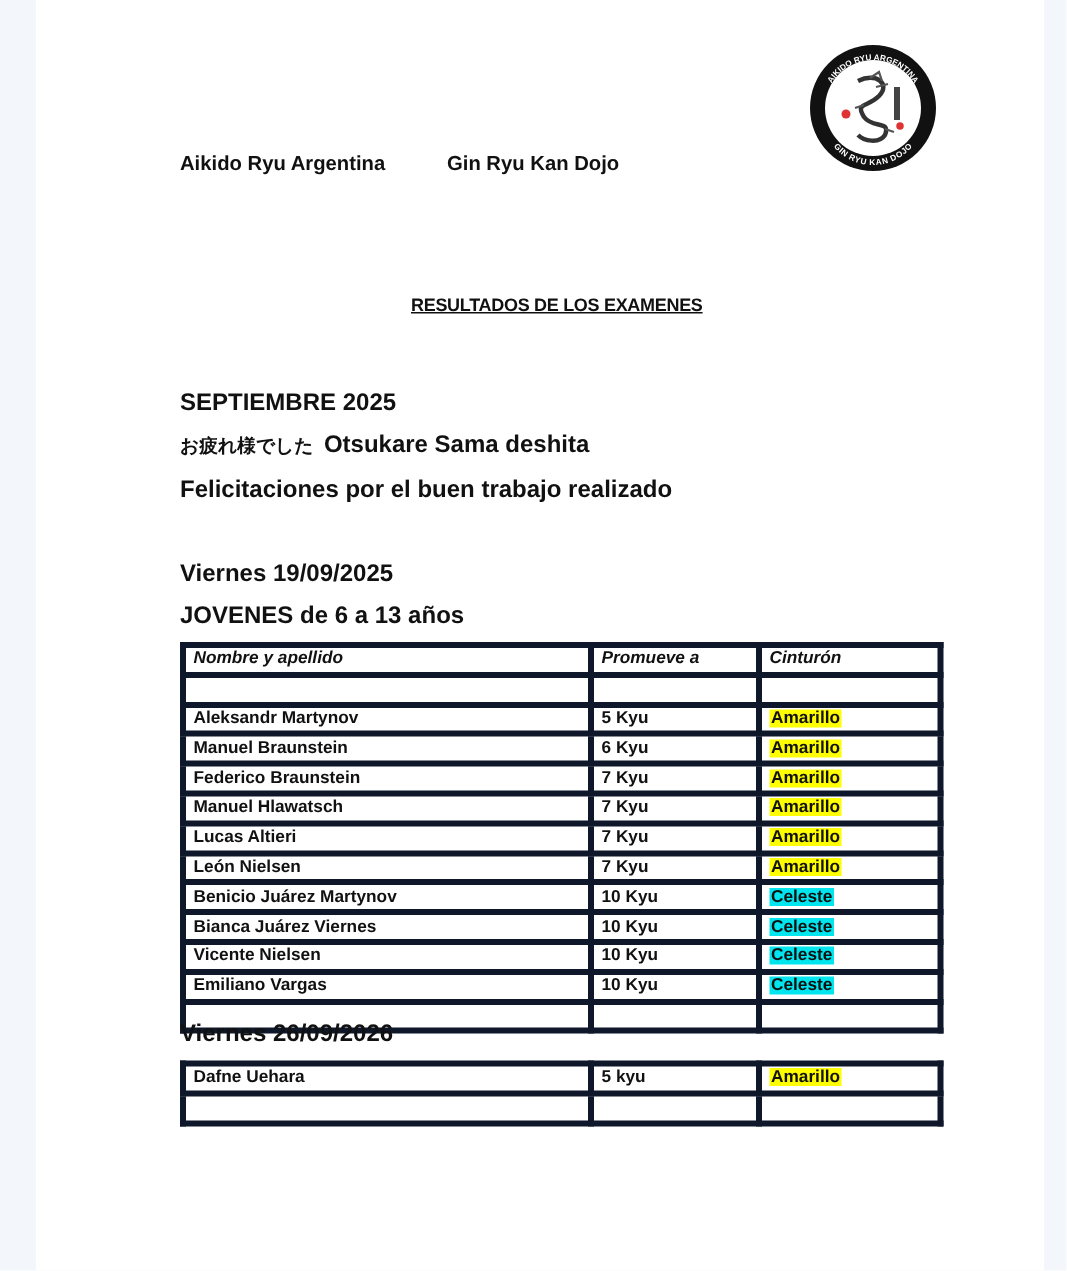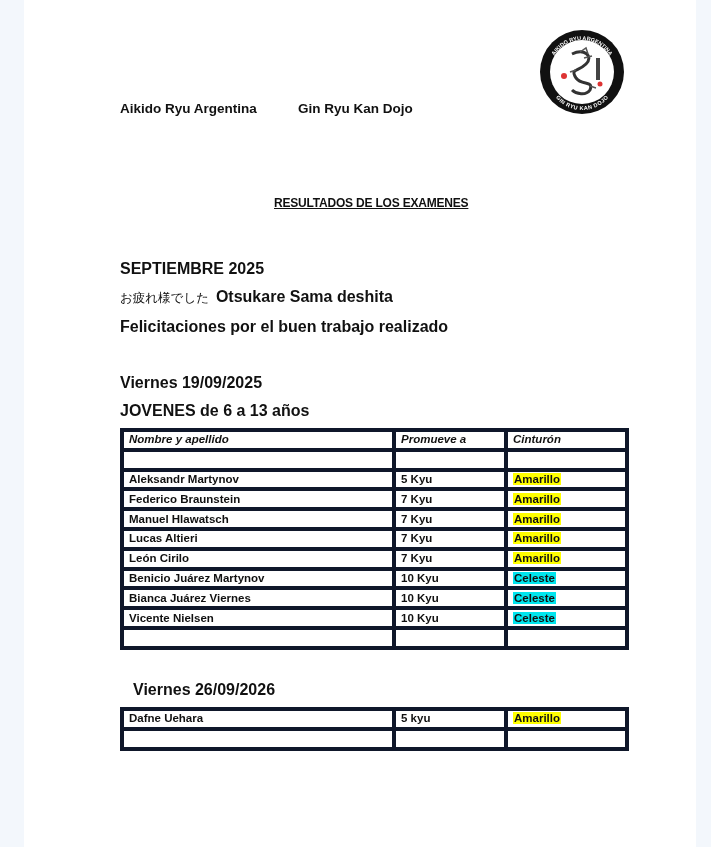--- a/index.html
+++ b/index.html
@@ -68,21 +68,21 @@
     </svg>
   </div>
 
   <div class="abs bold t13" style="left:96px; top:101px;">Aikido Ryu Argentina</div>
   <div class="abs bold t13" style="left:274px; top:101px;">Gin Ryu Kan Dojo</div>
 
   <div class="abs title-u" style="left:234px; top:196px;margin-left:16px;">RESULTADOS DE LOS EXAMENES</div>
 
   <div class="abs bold t12" style="left:96px; top:260px;">SEPTIEMBRE 2025</div>
   <div class="abs" style="left:96px; top:288px; font-size:12.5px;">
-    <span style="font-family:'DejaVu Sans', sans-serif;">お疲れ様でした</span>&nbsp;
+    <span style="font-family:'DejaVu Sans', sans-serif;font-weight:bold;">お疲れ様でした</span>&nbsp;
     <span class="bold t12">Otsukare Sama deshita</span>
   </div>
   <div class="abs bold t12" style="left:96px; top:318px;">Felicitaciones por el buen trabajo realizado</div>
 
   <div class="abs bold t12" style="left:96px; top:374px;">Viernes 19/09/2025</div>
   <div class="abs bold t12" style="left:96px; top:402px;">JOVENES de 6 a 13 años</div>
 
   <table class="res" style="left:96px; top:428px; width:505px;">
     <colgroup>
         <col style="width:272px">
@@ -100,63 +100,73 @@
           <td></td>
           <td></td>
         </tr>
 
     <tr>
       <td>Aleksandr Martynov</td>
       <td>5 Kyu</td>
       <td><span class="hl-yellow">Amarillo</span></td>
     </tr>
     <tr>
+      <td>Manuel Braunstein</td>
+      <td>6 Kyu</td>
+      <td><span class="hl-yellow">Amarillo</span></td>
+    </tr>
+    <tr>
       <td>Federico Braunstein</td>
       <td>7 Kyu</td>
       <td><span class="hl-yellow">Amarillo</span></td>
     </tr>
     <tr>
       <td>Manuel Hlawatsch</td>
       <td>7 Kyu</td>
       <td><span class="hl-yellow">Amarillo</span></td>
     </tr>
     <tr>
       <td>Lucas Altieri</td>
       <td>7 Kyu</td>
       <td><span class="hl-yellow">Amarillo</span></td>
     </tr>
     <tr>
-      <td>León Cirilo</td>
+      <td>León Nielsen</td>
       <td>7 Kyu</td>
       <td><span class="hl-yellow">Amarillo</span></td>
     </tr>
     <tr>
       <td>Benicio Juárez Martynov</td>
       <td>10 Kyu</td>
       <td><span class="hl-cyan">Celeste</span></td>
     </tr>
     <tr>
       <td>Bianca Juárez Viernes</td>
       <td>10 Kyu</td>
       <td><span class="hl-cyan">Celeste</span></td>
     </tr>
     <tr>
       <td>Vicente Nielsen</td>
       <td>10 Kyu</td>
       <td><span class="hl-cyan">Celeste</span></td>
     </tr>
     <tr>
+      <td>Emiliano Vargas</td>
+      <td>10 Kyu</td>
+      <td><span class="hl-cyan">Celeste</span></td>
+    </tr>
+    <tr>
           <td></td>
           <td></td>
           <td></td>
         </tr>
   </tbody>
     </table>
 
-  <div class="abs bold t12" style="left:109px; top:681px;">Viernes 26/09/2026</div>
+  <div class="abs bold t12" style="left:96px; top:681px;">Viernes 26/09/2026</div>
 
   <table class="res" style="left:96px; top:707px; width:505px;border-radius:17px;">
     <colgroup>
         <col style="width:272px">
         <col style="width:112px">
         <col style="width:121px">
       </colgroup>
     <tbody>
         <tr>
       <td>Dafne Uehara</td>

